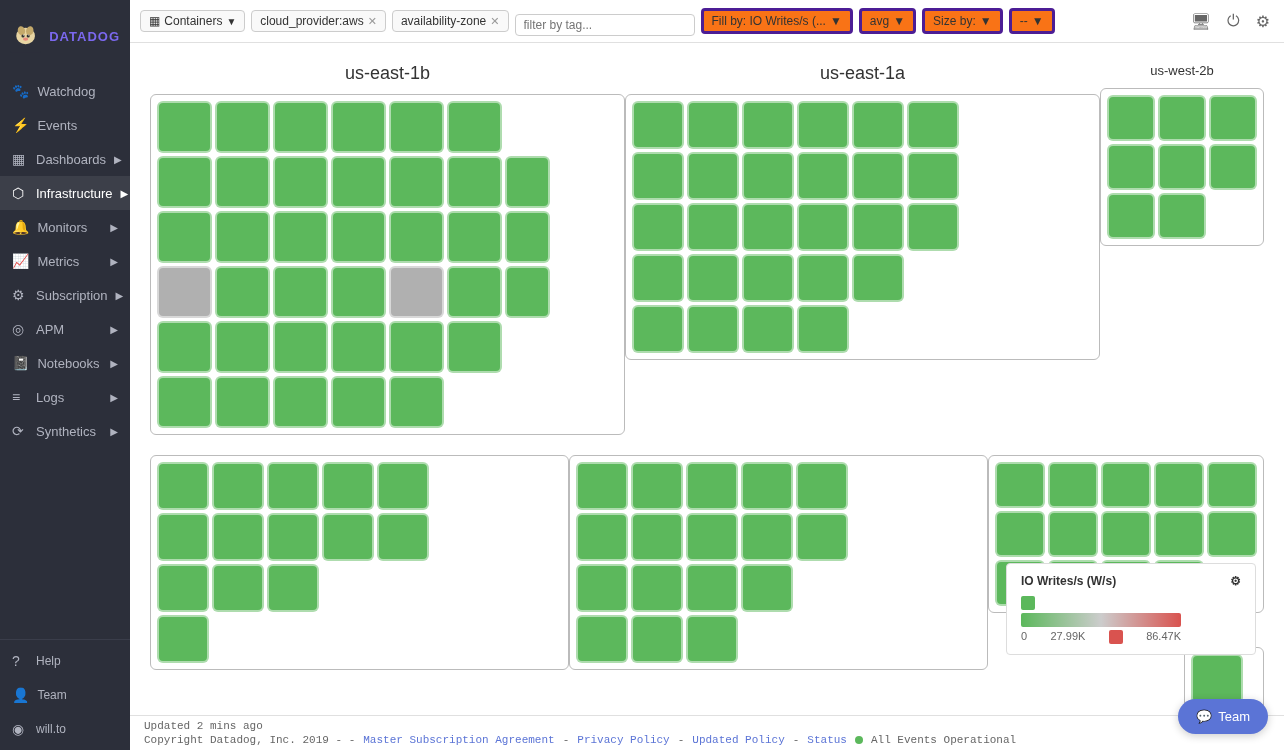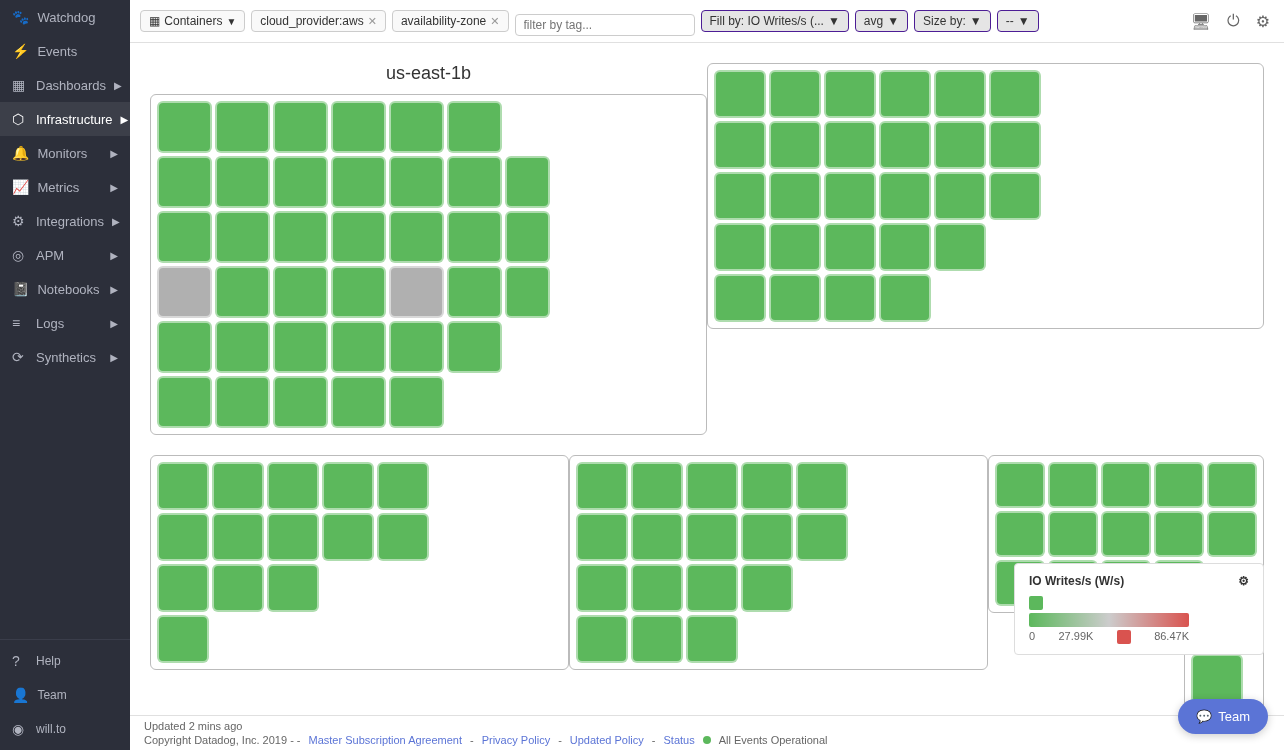--- a/index.html
+++ b/index.html
@@ -83,26 +83,26 @@
       padding: 3px 8px;
       font-size: 12px;
       color: #333;
       background: #f9f9f9;
       gap: 4px;
     }
     .filter-pill .remove { cursor: pointer; color: #999; font-size: 11px; }
     .filter-dropdown {
       display: flex;
       align-items: center;
-      border: 1px solid #4c1d95;
+      border: 3px solid #4c1d95;
       border-radius: 4px;
       padding: 3px 8px;
       font-size: 12px;
       color: #333;
-      background: #e5e5e5;
+      background: #f97316;
       gap: 4px;
       cursor: pointer;
     }
     .toolbar-right {
       margin-left: auto;
       display: flex;
       align-items: center;
       gap: 8px;
     }
     .toolbar-icon-btn {
@@ -152,28 +152,28 @@
       background: #fff;
       border-top: 1px solid #e0e0e0;
       padding: 4px 14px;
       font-size: 11px;
       color: #666;
       display: flex;
       flex-direction: column;
       gap: 2px;
     }
     #footer a { color: #5b74d6; text-decoration: none; }
-    .footer-row { display: flex; gap: 8px; align-items: center; }
+    .footer-row { display: flex; gap: 8px; align-items: center; font-family: Liberation Mono, monospace; }
     .status-dot { width: 8px; height: 8px; border-radius: 50%; background: #5cb85c; display: inline-block; }
 
     
     .legend-box {
       position: absolute;
       bottom: 60px;
-      right: 20px;
+      right: 28px;
       background: #fff;
       border: 1px solid #ddd;
       border-radius: 4px;
       padding: 10px 14px;
       font-size: 12px;
       color: #333;
       z-index: 10;
       min-width: 250px;
     }
     .legend-title {
@@ -236,20 +236,35 @@
     }
 
     .row { display: flex; gap: 3px; }
     .t { border-radius: 6px; background: #5cb85c; border: 2px solid rgba(255,255,255,0.5); }
     .t.g { background: #b0b0b0; }
   </style>
 </head>
 <body>
 
 <div id="sidebar">
+  <div class="logo-area">
+    <svg class="logo-dog" viewBox="0 0 60 60" xmlns="http://www.w3.org/2000/svg">
+      <rect width="60" height="60" fill="#2c2f3a" rx="4"></rect>
+
+      <ellipse cx="30" cy="28" rx="18" ry="16" fill="#e8d5a3"></ellipse>
+      <ellipse cx="22" cy="18" rx="7" ry="9" fill="#c4a96b" transform="rotate(-15,22,18)"></ellipse>
+      <ellipse cx="38" cy="18" rx="7" ry="9" fill="#c4a96b" transform="rotate(15,38,18)"></ellipse>
+      <circle cx="25" cy="28" r="3" fill="#333"></circle>
+      <circle cx="35" cy="28" r="3" fill="#333"></circle>
+      <ellipse cx="30" cy="34" rx="5" ry="3" fill="#e88a7d"></ellipse>
+      <circle cx="26" cy="26" r="1" fill="#fff"></circle>
+      <circle cx="36" cy="26" r="1" fill="#fff"></circle>
+    </svg>
+    <span class="logo-text">DATADOG</span>
+  </div>
 
   <div class="nav-items">
     <div class="nav-item">
       <span class="nav-icon">🐾</span>
       <span>Watchdog</span>
     </div>
     <div class="nav-item">
       <span class="nav-icon">⚡</span>
       <span>Events</span>
     </div>
@@ -268,21 +283,21 @@
       <span>Monitors</span>
       <span class="nav-arrow">▶</span>
     </div>
     <div class="nav-item">
       <span class="nav-icon">📈</span>
       <span>Metrics</span>
       <span class="nav-arrow">▶</span>
     </div>
     <div class="nav-item">
       <span class="nav-icon">⚙</span>
-      <span>Integrations</span>
+      <span>Subscription</span>
       <span class="nav-arrow">▶</span>
     </div>
     <div class="nav-item">
       <span class="nav-icon">◎</span>
       <span>APM</span>
       <span class="nav-arrow">▶</span>
     </div>
     <div class="nav-item">
       <span class="nav-icon">📓</span>
       <span>Notebooks</span>
@@ -419,20 +434,21 @@
               <div class="t" style="width:55px;height:52px;"></div>
               <div class="t" style="width:55px;height:52px;"></div>
               <div class="t" style="width:55px;height:52px;"></div>
               <div class="t" style="width:55px;height:52px;"></div>
             </div>
           </div>
         </div>
       </div>
 
       <div class="region-block">
+        <div class="region-title">us-east-1a</div>
         <div class="treemap-container">
           <div class="tm-us-east-1a">
             <div class="row">
               <div class="t" style="width:52px;height:48px;"></div>
               <div class="t" style="width:52px;height:48px;"></div>
               <div class="t" style="width:52px;height:48px;"></div>
               <div class="t" style="width:52px;height:48px;"></div>
               <div class="t" style="width:52px;height:48px;"></div>
               <div class="t" style="width:52px;height:48px;"></div>
             </div>
@@ -462,20 +478,41 @@
             <div class="row">
               <div class="t" style="width:52px;height:48px;"></div>
               <div class="t" style="width:52px;height:48px;"></div>
               <div class="t" style="width:52px;height:48px;"></div>
               <div class="t" style="width:52px;height:48px;"></div>
             </div>
           </div>
         </div>
       </div>
 
+      <div class="region-block">
+        <div class="region-title small">us-west-2b</div>
+        <div class="treemap-container">
+          <div class="tm-us-west-2b">
+            <div class="row">
+              <div class="t" style="width:48px;height:46px;"></div>
+              <div class="t" style="width:48px;height:46px;"></div>
+              <div class="t" style="width:48px;height:46px;"></div>
+            </div>
+            <div class="row">
+              <div class="t" style="width:48px;height:46px;"></div>
+              <div class="t" style="width:48px;height:46px;"></div>
+              <div class="t" style="width:48px;height:46px;"></div>
+            </div>
+            <div class="row">
+              <div class="t" style="width:48px;height:46px;"></div>
+              <div class="t" style="width:48px;height:46px;"></div>
+            </div>
+          </div>
+        </div>
+      </div>
 
     </div>
 
     <div class="regions-grid" style="margin-top:20px;">
 
       <div class="region-block">
         <div class="treemap-container">
           <div class="tm-us-west-2c">
             <div class="row">
               <div class="t" style="width:52px;height:48px;"></div>

